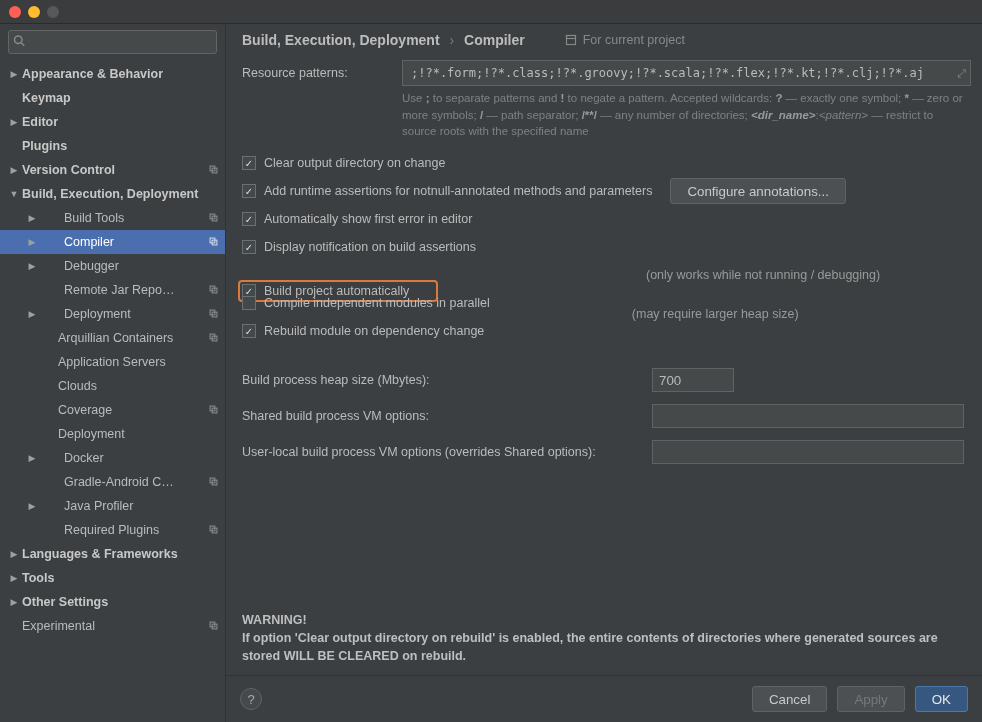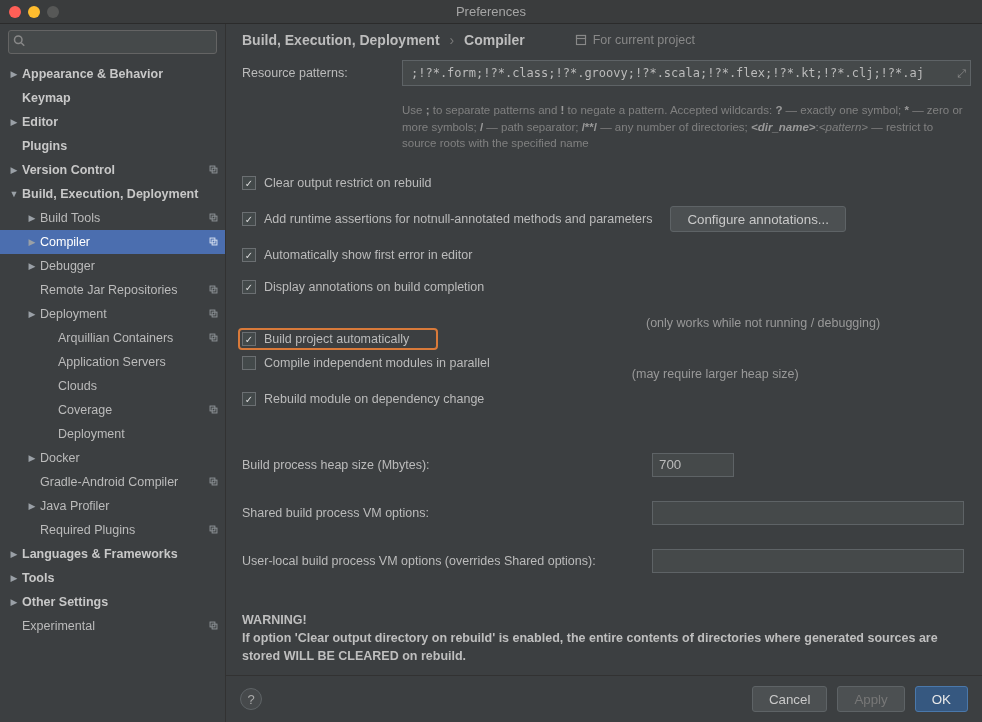--- a/index.html
+++ b/index.html
@@ -93,41 +93,40 @@
     font-size: 9px;
     margin-right: 2px;
   }
   .arrow.open::before { content: "▼"; }
   .arrow.closed::before { content: "▶"; }
   .arrow.none::before { content: ""; }
   .label { flex: 1; overflow: hidden; text-overflow: ellipsis;}
   .label.bold { font-weight: 600; color: #c8c8c8; }
   .tree-item.selected .label { color: #fff; }
   .pad-0 { padding-left: 8px; }
-  .pad-1 { padding-left: 26px; }
+  .pad-1 { padding-left: 26px; gap: 24px; }
   .pad-2 { padding-left: 44px; }
   .proj-icon {
     color: #8a8f93;
     font-size: 11px;
     margin-left: 4px;
   }
   .tree-item.selected .proj-icon { color: #d0dbee; }
 
   
   .main {
     flex: 1;
     display: flex;
     flex-direction: column;
     min-width: 0;
   }
   .main-header {
     display: flex;
     align-items: center;
     padding: 8px 16px 6px 16px;
-    gap: 10px;
   }
   .breadcrumb {
     font-weight: 700;
     color: #bdbdbd;
     font-size: 14px;
   }
   .bc-sep { color: #7a7a7a; font-weight: 400; padding: 0 6px;}
   .for-project {
     color: #888;
     font-size: 12.5px;
@@ -135,21 +134,21 @@
     align-items: center;
     gap: 6px;
     margin-left: 40px;
   }
   .content {
     flex: 1;
     overflow: auto;
     padding: 6px 16px 10px 16px;
     display: flex;
     flex-direction: column;
-    gap: 18px;
+    gap: 6px;
   }
   .row { display: flex; align-items: center; gap: 10px; }
   .row.field-row { margin-top: 6px; }
   .row .lbl { width: 150px; }
   .row input[type="text"].code {
     flex: 1;
     background: #45494a;
     border: 1px solid #5e6366;
     color: #bbb;
     font-family: ui-monospace, Menlo, Consolas, monospace;
@@ -249,21 +248,20 @@
 </style>
 </head>
 <body>
 
 <div class="titlebar">
   <div class="traffic-lights">
     <div class="dot red"></div>
     <div class="dot yel"></div>
     <div class="dot grn"></div>
   </div>
-  <div class="titlebar-title">Preferences</div>
 </div>
 
 <div class="body">
 
   <div class="sidebar">
     <div class="search-wrap">
       <span class="search-icon">
         <svg width="12" height="12" viewBox="0 0 16 16" fill="none" stroke="#888" stroke-width="2">
             <circle cx="7" cy="7" r="5"></circle>
             <line x1="11" y1="11" x2="15" y2="15"></line>
@@ -430,37 +428,37 @@
     <div class="content">
       <div class="row">
         <span class="lbl">Resource patterns:</span>
         <input type="text" class="code" value=";!?*.form;!?*.class;!?*.groovy;!?*.scala;!?*.flex;!?*.kt;!?*.clj;!?*.aj" style="">
         <span class="expand-icon">⤢</span>
       </div>
       <div class="hint" id="resource-hint">Use <b>;</b> to separate patterns and <b>!</b> to negate a pattern. Accepted wildcards: <b>?</b> — exactly one symbol; <b>*</b> — zero or more symbols; <b>/</b> — path separator; <b>/**/</b> — any number of directories; <b><i>&lt;dir_name&gt;</i></b>:<i>&lt;pattern&gt;</i> — restrict to source roots with the specified name</div>
 
       <div class="checkrow">
         <span class="chk checked"></span>
-        <span>Clear output restrict on rebuild</span>
+        <span>Clear output directory on change</span>
       </div>
 
       <div class="checkrow">
         <span class="chk checked"></span>
         <span>Add runtime assertions for notnull-annotated methods and parameters</span>
         <button class="btn configure-btn">Configure annotations...</button>
       </div>
 
       <div class="checkrow">
         <span class="chk checked"></span>
         <span>Automatically show first error in editor</span>
       </div>
 
       <div class="checkrow">
         <span class="chk checked"></span>
-        <span>Display annotations on build completion</span>
+        <span>Display notification on build assertions</span>
       </div>
 
       <div class="checkrow">
         <span class="highlighted" style="display:inline-flex;align-items:center;gap:8px;min-width:200px;">
           <span class="chk checked"></span>
           <span>Build project automatically</span>
         </span>
         <span class="note" style="margin-left:200px;">(only works while not running / debugging)</span>
       </div>
 

